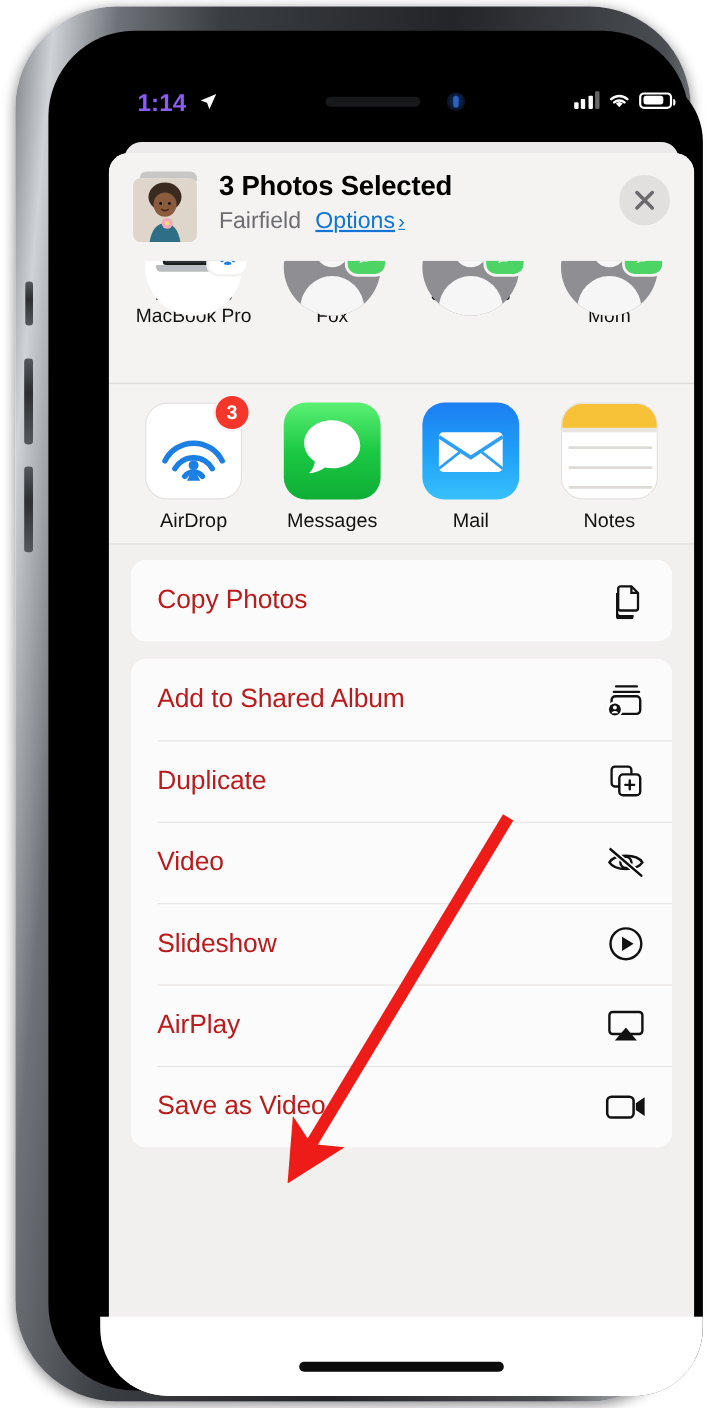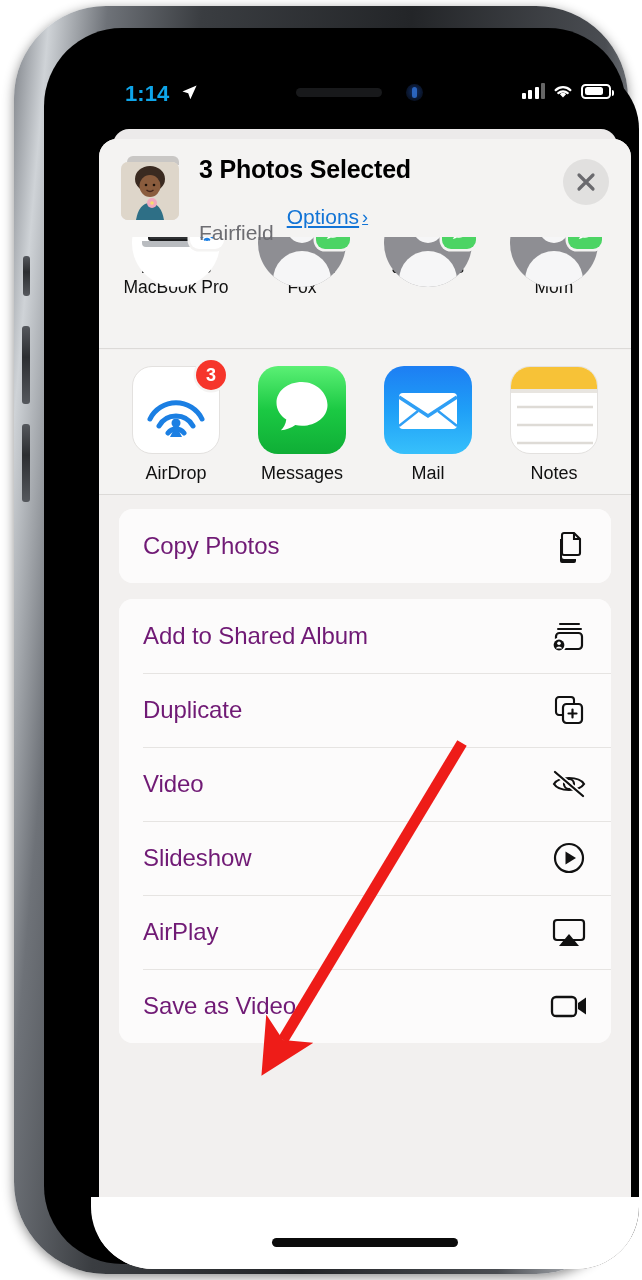--- a/index.html
+++ b/index.html
@@ -65,21 +65,21 @@
   }
   #notch-camera::after{
     content:""; position:absolute; left:6px; top:3px;
     width:5px; height:11px; border-radius:3px;
     background:#2f6fd0; opacity:.85;
   }
 
   
   #status-bar {
     position: absolute; top: 0; left: 0; width: 548px; height: 58px;
-    z-index: 55; color: #0ea5e9;
+    z-index: 55; color: #8b5cf6;
   }
   #status-time {
     position: absolute; left: 34px; top: 14px;
     font-size: 22px; font-weight: 700; letter-spacing: .1px;
   }
   #loc-arrow {
     position: absolute; left: 90px; top: 17px;
     width: 17px; height: 17px;
   }
   #status-right {
@@ -139,21 +139,21 @@
   }
   #thumb-photo svg { display:block; }
   #header-title {
     position: absolute; left: 100px; top: 16px;
     font-size: 25px; font-weight: 700; color: #000; letter-spacing: -.2px;
   }
   #header-subrow {
     position: absolute; left: 100px; top: 50px;
     display: flex; align-items: center; gap: 13px;
   }
-  #header-album { font-size: 21px; color: #6d6d72; margin-top: 32px; }
+  #header-album { font-size: 21px; color: #6d6d72; }
   #header-options {
     font-size: 21px; color: #1274d6;
     text-decoration: underline; display: flex; align-items: center; gap: 3px;
   }
   #header-options .chev { font-size: 18px; text-decoration: none; }
   #close-button {
     position: absolute; right: 22px; top: 20px;
     width: 46px; height: 46px; border-radius: 50%;
     background: #e1e0df; display: flex; align-items: center; justify-content: center;
     border: none; cursor: pointer;
@@ -253,21 +253,21 @@
   .action-row {
     height: 74px; display: flex; align-items: center;
     justify-content: space-between;
     padding: 0 22px 0 24px; position: relative;
     background: #fcfbfb; cursor: pointer;
   }
   .action-row + .action-row::before {
     content:""; position:absolute; left:24px; right:0; top:0;
     height:1px; background:#e6e4e2;
   }
-  .action-label { font-size: 24px; color: #701a75; letter-spacing: -.1px; }
+  .action-label { font-size: 24px; color: #b91c1c; letter-spacing: -.1px; }
   .action-icon { width: 40px; height: 40px; display:flex; align-items:center; justify-content:center; }
   .action-icon svg { display:block; }
 
   
   #home-area {
     position: absolute; left: 0; bottom: 0; width: 548px; height: 72px;
     background: #ffffff; z-index: 40;
   }
   #home-indicator {
     position: absolute; left: 50%; transform: translateX(-50%);

